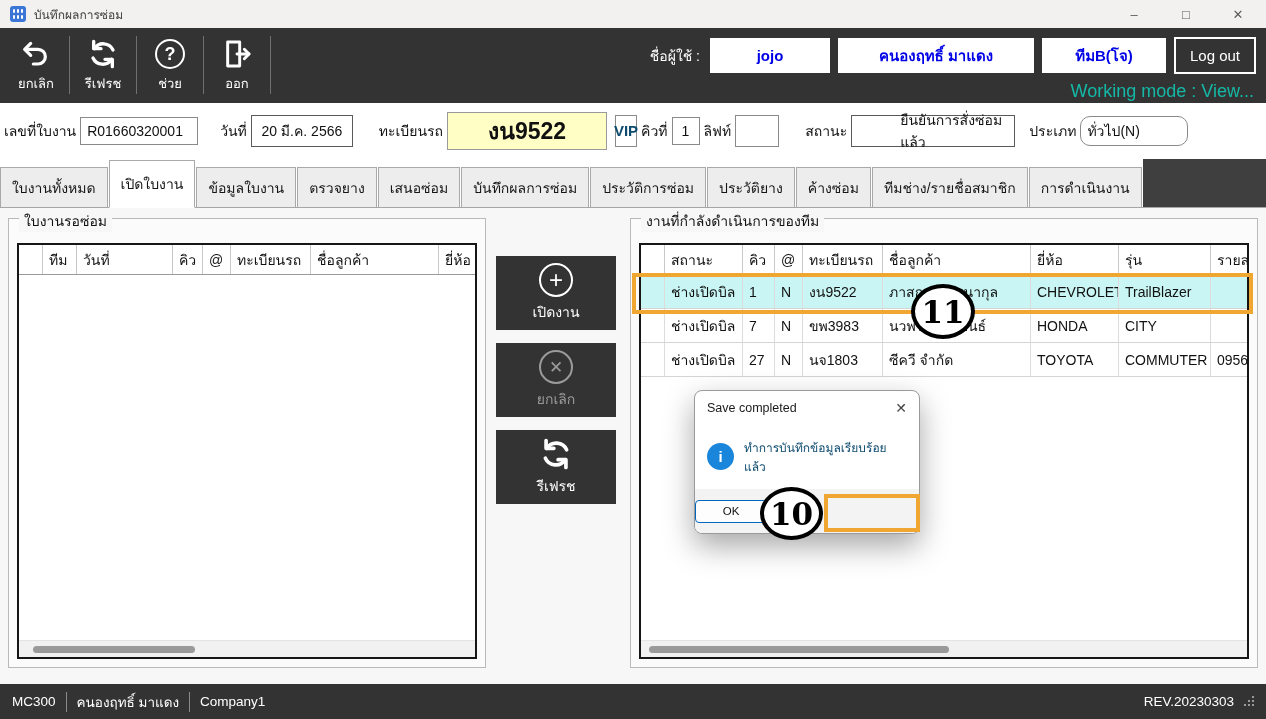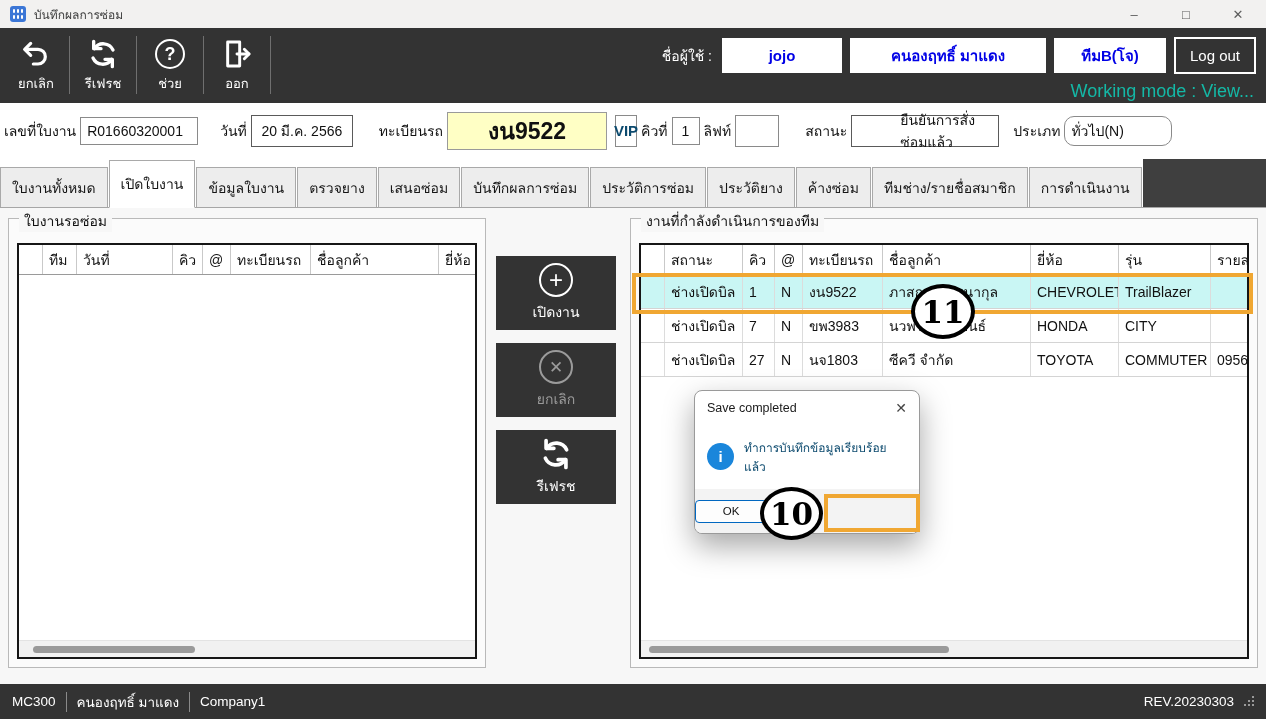--- a/index.html
+++ b/index.html
@@ -23,38 +23,38 @@
   .tb-btn { width:56px; display:flex; flex-direction:column; align-items:center; justify-content:flex-end;
     color:#fff; font-size:13px; padding-bottom:2px; cursor:pointer; }
   .tb-btn .ticon { height:38px; display:flex; align-items:center; justify-content:center; }
   .tb-sep { width:1px; background:#6f6f6f; margin:2px 5px; }
   .help-circle { width:30px; height:30px; border:2.5px solid #fff; border-radius:50%;
     display:flex; align-items:center; justify-content:center; color:#fff; font-size:18px; font-weight:bold; }
   .tb-user { position:absolute; right:10px; top:9px; display:flex; align-items:center; gap:8px; }
   .tb-user-label { color:#fff; font-size:14px; margin-right:2px; }
   .ubox { background:#fff; height:35px; display:flex; align-items:center; justify-content:center;
     color:#0000e6; font-size:15px; font-weight:600; }
-  .ubox.u1 { width:120px; } .ubox.u2 { width:196px; } .ubox.u3 { width:112px; }
+  .ubox.u1 { width:120px; } .ubox.u2 { width:196px; } .ubox.u3 { width:124px; }
   .logout { width:82px; height:37px; background:#333; border:2px solid #fff; color:#fff; font-size:15px;
     display:flex; align-items:center; justify-content:center; cursor:pointer; }
   .workmode { position:absolute; right:12px; bottom:1px; color:#14b8a6; font-size:18px; }
 
   
   .formrow { position:absolute; left:0; top:103px; width:1266px; height:55px; background:#fff;
     display:flex; align-items:center; font-size:14px; color:#111; }
   .formrow .lbl { margin:0 4px; white-space:nowrap; }
   .box { border:1px solid #8a8a8a; background:#fff; height:28px; display:flex; align-items:center; }
   .jobno { width:118px; padding-left:6px; }
   .datebox { width:102px; height:32px; border-color:#5a5a5a; justify-content:center; }
   .plate { width:160px; height:38px; background:#ffffc5; border-color:#9a9a9a; justify-content:center;
     font-size:23px; font-weight:bold; }
   .vip { width:22px; height:32px; justify-content:center; color:#0c4a6e; font-weight:bold; font-size:15px; }
   .qbox { width:28px; height:28px; justify-content:center; }
   .liftbox { width:44px; height:32px; }
-  .statusbox { width:148px; height:32px; border-color:#5a5a5a; justify-content:center;padding-left:48px; }
+  .statusbox { width:164px; height:32px; border-color:#5a5a5a; justify-content:center;padding-left:48px; }
   .typebox { width:108px; padding-left:6px; height:30px;border-radius:10px; }
 
   
   .tabstrip { position:absolute; left:0; top:158px; width:1266px; height:50px; background:#fff;
     display:flex; align-items:flex-end; border-bottom:1px solid #a6a6a6; }
   .tab { background:#ededed; border:1px solid #a9a9a9; border-bottom:none; height:40px;
     display:flex; align-items:center; padding:0 11px; font-size:14px; color:#151515;
     margin-right:1px; cursor:pointer; white-space:nowrap; }
   .tab.active { background:#fff; height:48px; position:relative; z-index:2; margin-bottom:-1px;
     border-bottom:1px solid #fff; }

